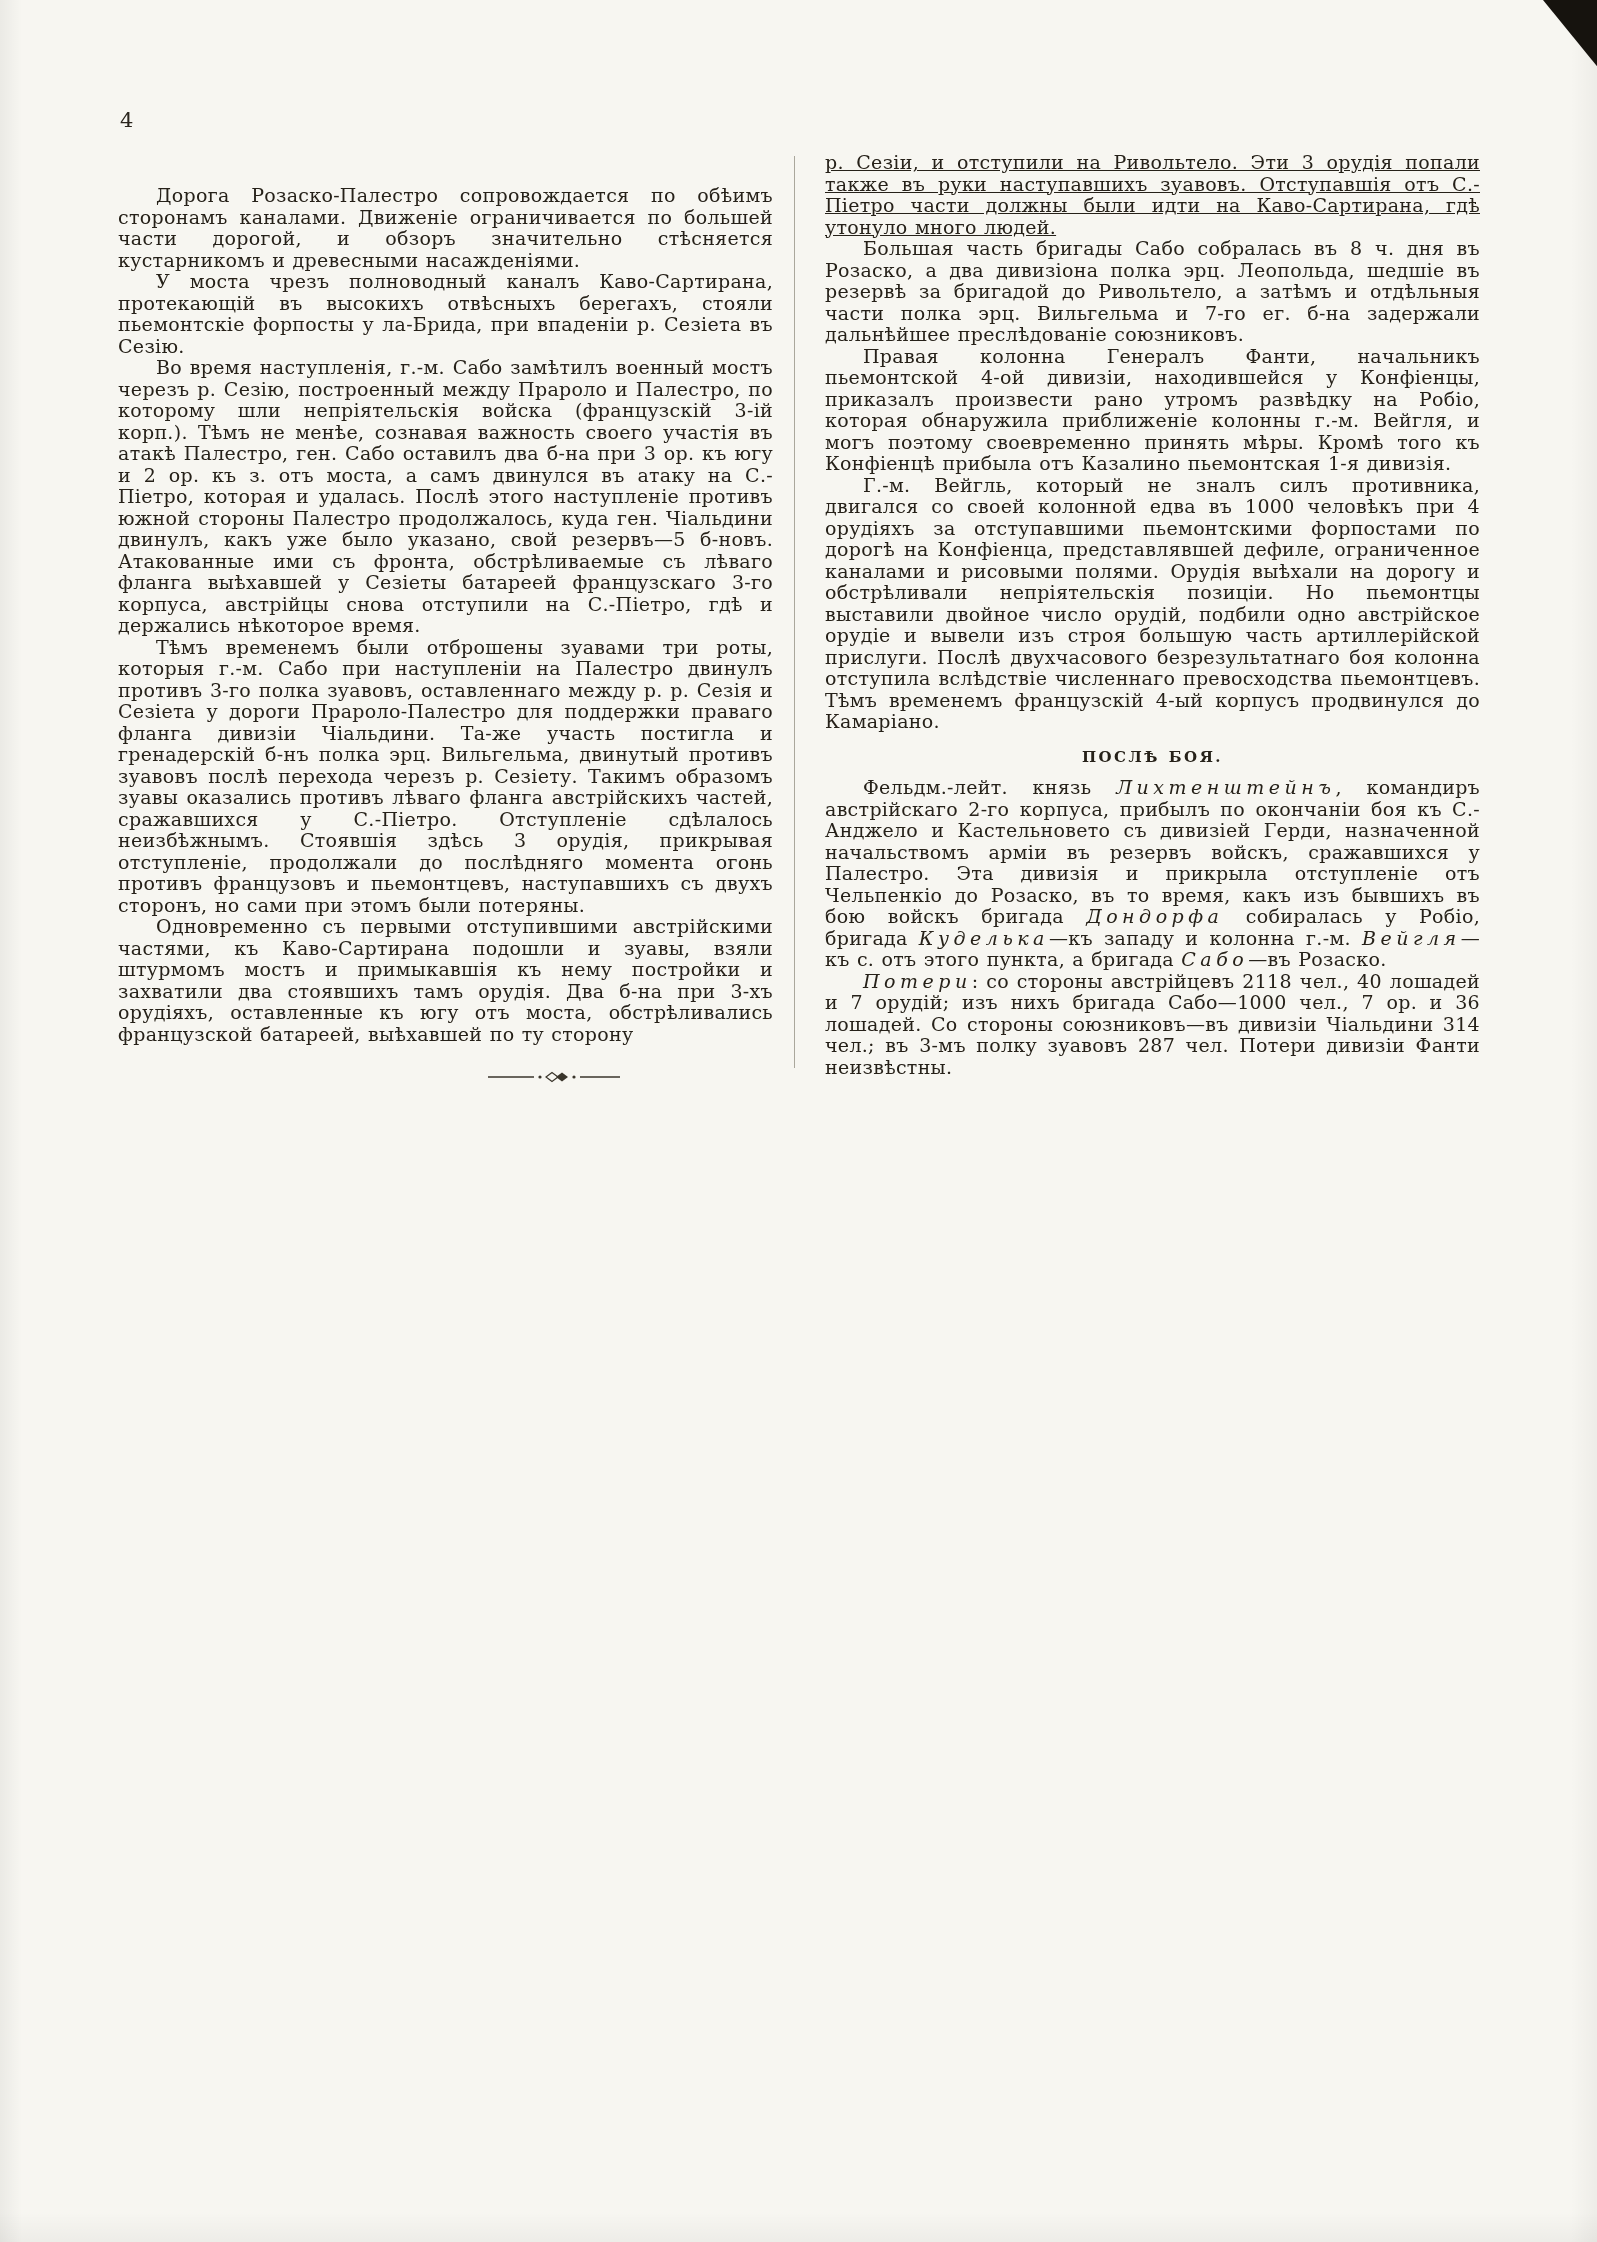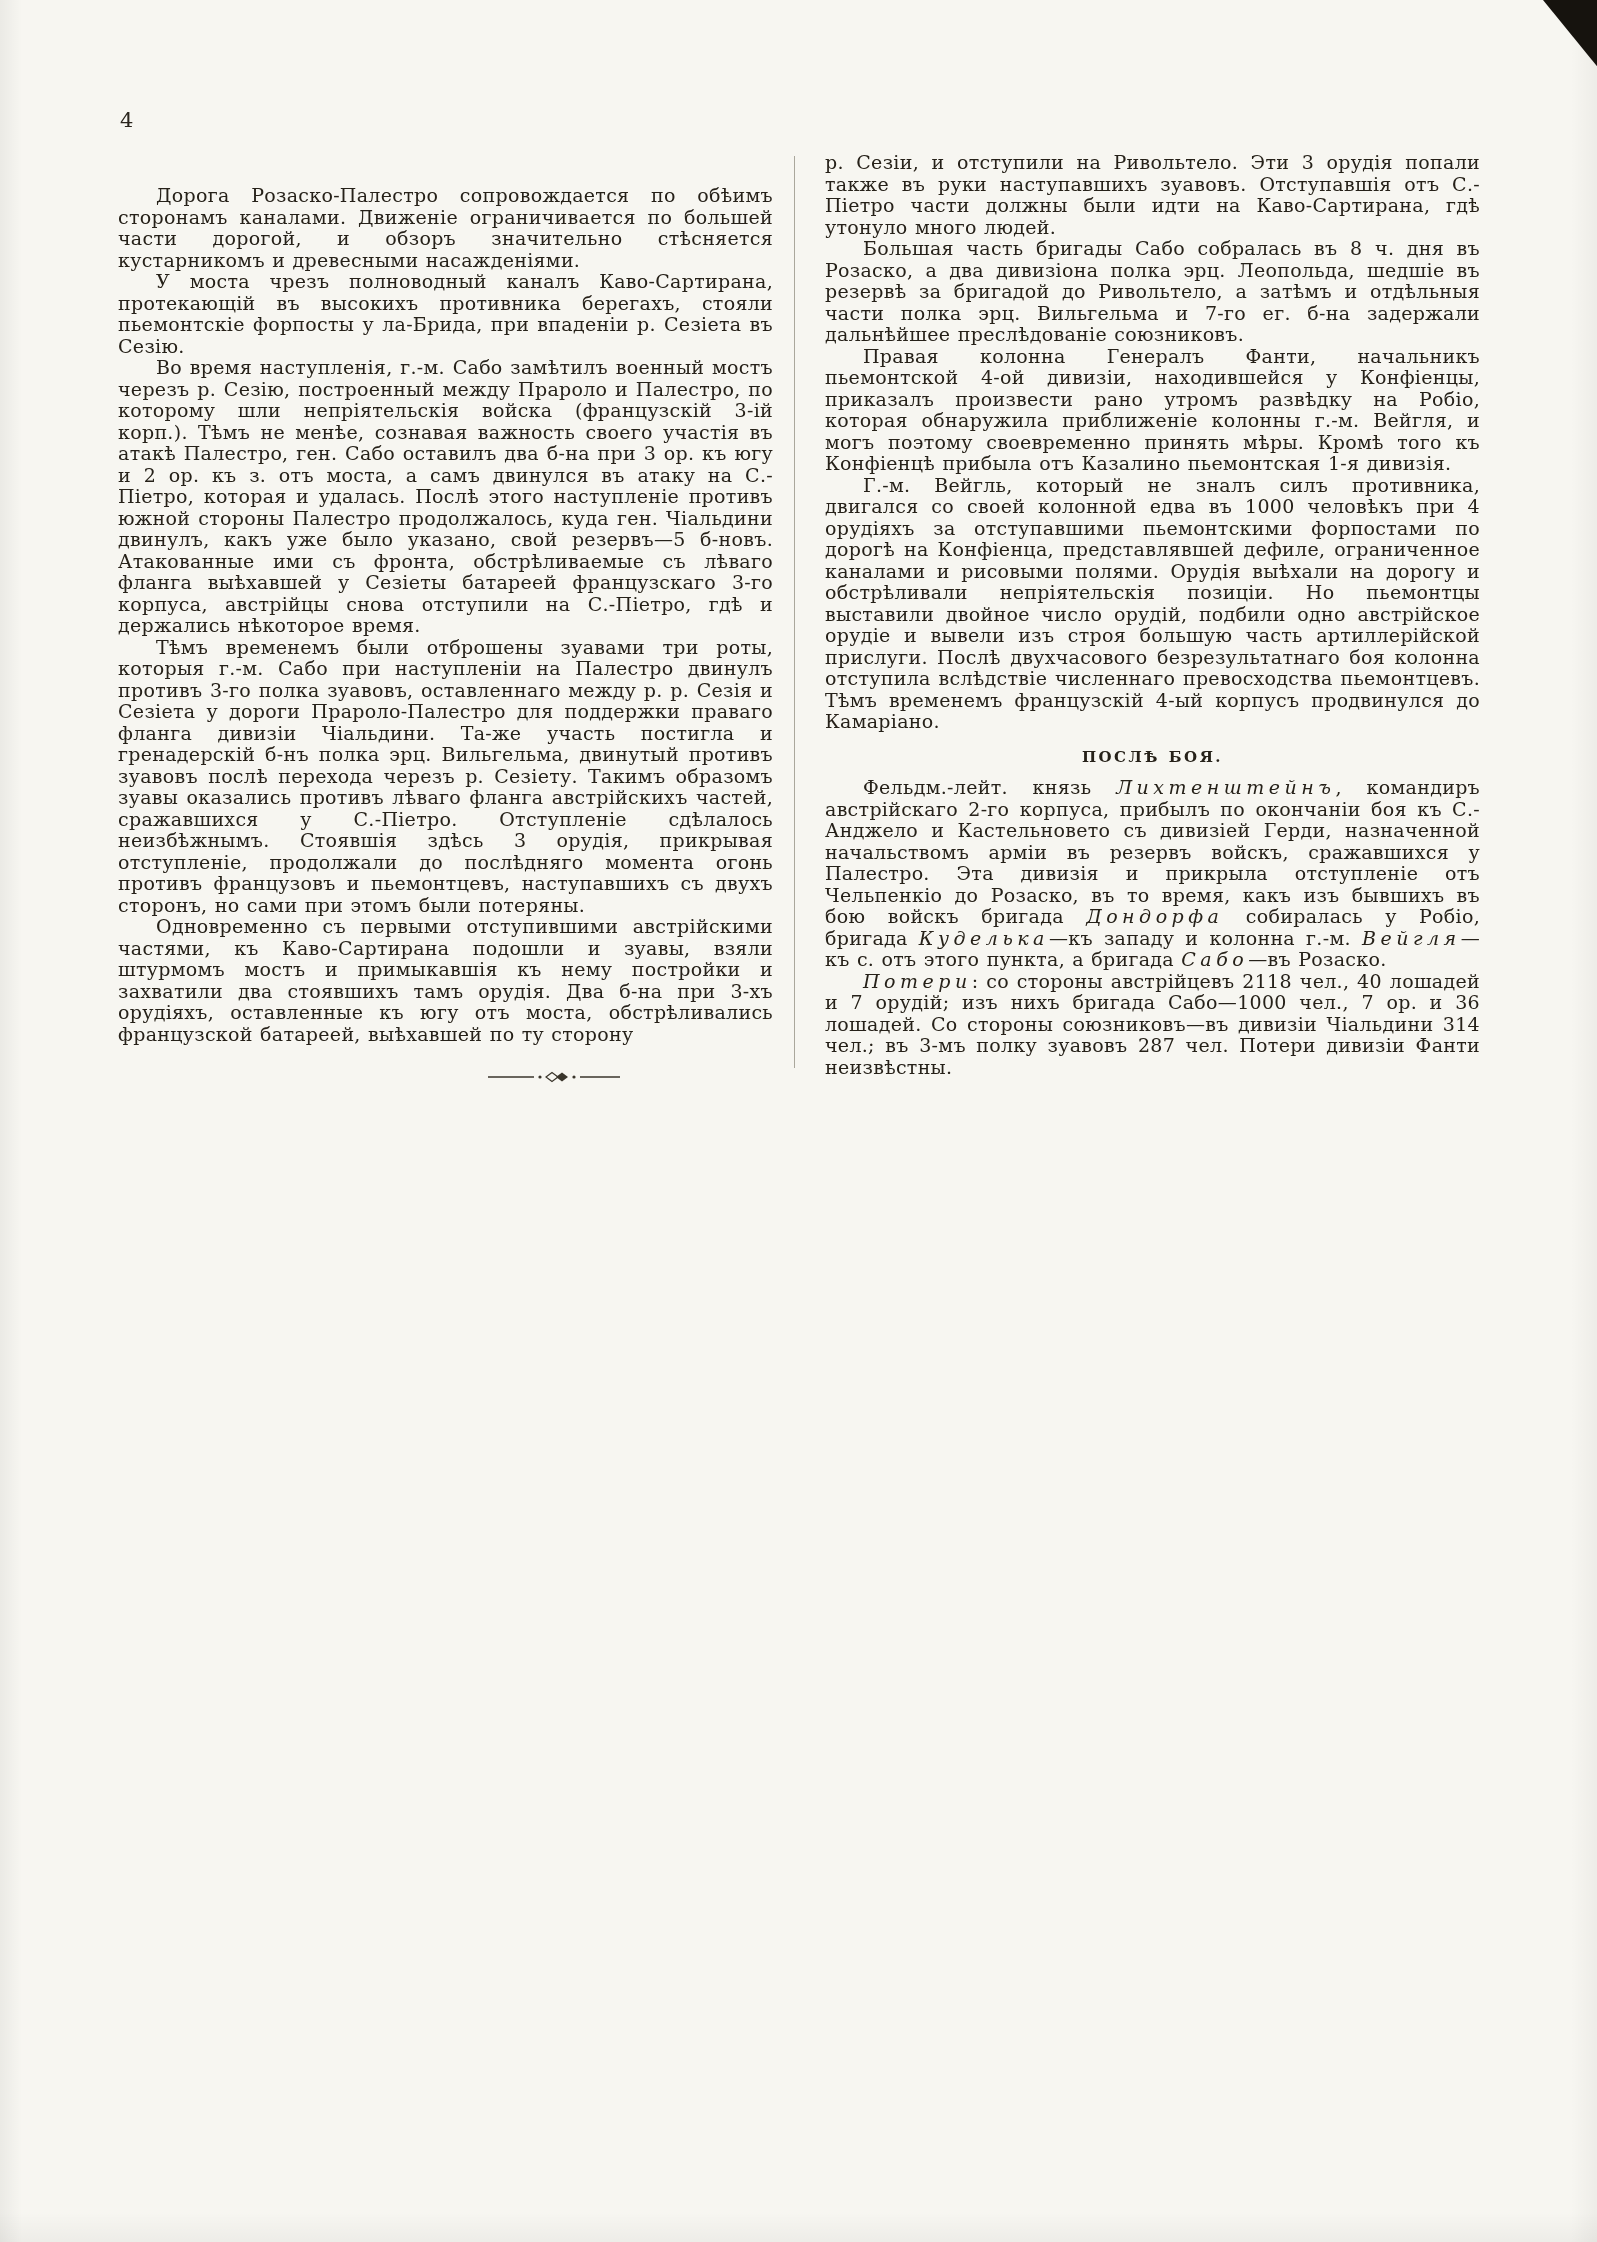--- a/index.html
+++ b/index.html
@@ -49,21 +49,21 @@
     letter-spacing: 0.3px;
     word-spacing: 1px;
   }
   .column-rule {
     position: absolute;
     top: 156px; left: 794px;
     width: 1px; height: 912px;
     background: #aaa79c;
   }
   .para { margin: 0; text-indent: 38px; }
-  .para.no-indent { text-indent: 0; }
+  .para.no-indent { text-indent: 0; text-decoration: underline; }
   .seg-bold { font-weight: normal; }
   .seg-spaced { letter-spacing: 4.5px; font-style: italic; }
   .section-heading {
     text-align: center;
     font-weight: bold;
     font-size: 15px;
     letter-spacing: 2.5px;
     margin: 14px 0 9px 0;
     text-indent: 0;
   }
@@ -81,21 +81,21 @@
 
   <div class="corner-artifact"></div>
 
   <div class="page-number">4</div>
 
   <div class="column-rule"></div>
 
   <div class="columns">
     <div class="col col-left">
         <p class="para"><span>Дорога Розаско-Палестро сопровождается по обѣимъ сторонамъ каналами. Движеніе ограничивается по большей части дорогой, и обзоръ значительно стѣсняется кустарникомъ и древесными насажденіями.</span></p>
-        <p class="para"><span>У моста чрезъ полноводный каналъ Каво-Сартирана, протекающій въ высокихъ противника берегахъ, стояли пьемонтскіе форпосты у ла-Брида, при впаденіи р. Сезіета въ Сезію.</span></p>
+        <p class="para"><span>У моста чрезъ полноводный каналъ Каво-Сартирана, протекающій въ высокихъ отвѣсныхъ берегахъ, стояли пьемонтскіе форпосты у ла-Брида, при впаденіи р. Сезіета въ Сезію.</span></p>
         <p class="para"><span>Во время наступленія, г.-м. Сабо замѣтилъ военный мостъ черезъ р. Сезію, построенный между Прароло и Палестро, по которому шли непріятельскія войска (французскій 3-ій корп.). Тѣмъ не менѣе, сознавая важность своего участія въ атакѣ Палестро, ген. Сабо оставилъ два б-на при 3 ор. къ югу и 2 ор. къ з. отъ моста, а самъ двинулся въ атаку на С.-Піетро, которая и удалась. Послѣ этого наступленіе противъ южной стороны Палестро продолжалось, куда ген. Чіальдини двинулъ, какъ уже было указано, свой резервъ—5 б-новъ. Атакованные ими съ фронта, обстрѣливаемые съ лѣваго фланга выѣхавшей у Сезіеты батареей французскаго 3-го корпуса, австрійцы снова отступили на С.-Піетро, гдѣ и держались нѣкоторое время.</span></p>
         <p class="para"><span>Тѣмъ временемъ были отброшены зуавами три роты, которыя г.-м. Сабо при наступленіи на Палестро двинулъ противъ 3-го полка зуавовъ, оставленнаго между р. р. Сезія и Сезіета у дороги Прароло-Палестро для поддержки праваго фланга дивизіи Чіальдини. Та-же участь постигла и гренадерскій б-нъ полка эрц. Вильгельма, двинутый противъ зуавовъ послѣ перехода черезъ р. Сезіету. Такимъ образомъ зуавы оказались противъ лѣваго фланга австрійскихъ частей, сражавшихся у С.-Піетро. Отступленіе сдѣлалось неизбѣжнымъ. Стоявшія здѣсь 3 орудія, прикрывая отступленіе, продолжали до послѣдняго момента огонь противъ французовъ и пьемонтцевъ, наступавшихъ съ двухъ сторонъ, но сами при этомъ были потеряны.</span></p>
         <p class="para"><span>Одновременно съ первыми отступившими австрійскими частями, къ Каво-Сартирана подошли и зуавы, взяли штурмомъ мостъ и примыкавшія къ нему постройки и захватили два стоявшихъ тамъ орудія. Два б-на при 3-хъ орудіяхъ, оставленные къ югу отъ моста, обстрѣливались французской батареей, выѣхавшей по ту сторону</span></p>
       </div>
     <div class="col col-right">
         <p class="para no-indent"><span>р. Сезіи, и отступили на Ривольтело. Эти 3 орудія попали также въ руки наступавшихъ зуавовъ. Отступавшія отъ С.-Піетро части должны были идти на Каво-Сартирана, гдѣ утонуло много людей.</span></p>
         <p class="para"><span>Большая часть бригады Сабо собралась въ 8 ч. дня въ Розаско, а два дивизіона полка эрц. Леопольда, шедшіе въ резервѣ за бригадой до Ривольтело, а затѣмъ и отдѣльныя части полка эрц. Вильгельма и 7-го ег. б-на задержали дальнѣйшее преслѣдованіе союзниковъ.</span></p>
         <p class="para"><span class="seg-bold">Правая колонна</span><span> Генералъ Фанти, начальникъ пьемонтской 4-ой дивизіи, находившейся у Конфіенцы, приказалъ произвести рано утромъ развѣдку на Робіо, которая обнаружила приближеніе колонны г.-м. Вейгля, и могъ поэтому своевременно принять мѣры. Кромѣ того къ Конфіенцѣ прибыла отъ Казалино пьемонтская 1-я дивизія.</span></p>
         <p class="para"><span>Г.-м. Вейгль, который не зналъ силъ противника, двигался со своей колонной едва въ 1000 человѣкъ при 4 орудіяхъ за отступавшими пьемонтскими форпостами по дорогѣ на Конфіенца, представлявшей дефиле, ограниченное каналами и рисовыми полями. Орудія выѣхали на дорогу и обстрѣливали непріятельскія позиціи. Но пьемонтцы выставили двойное число орудій, подбили одно австрійское орудіе и вывели изъ строя большую часть артиллерійской прислуги. Послѣ двухчасового безрезультатнаго боя колонна отступила вслѣдствіе численнаго превосходства пьемонтцевъ. Тѣмъ временемъ французскій 4-ый корпусъ продвинулся до Камаріано.</span></p>
         <div class="section-heading">ПОСЛѢ БОЯ.</div>

